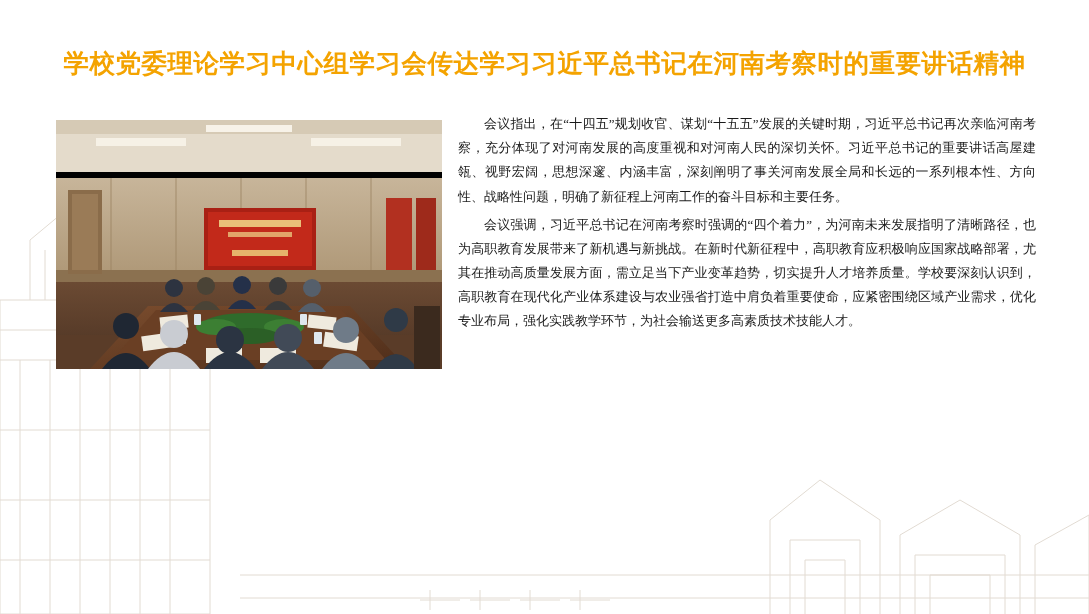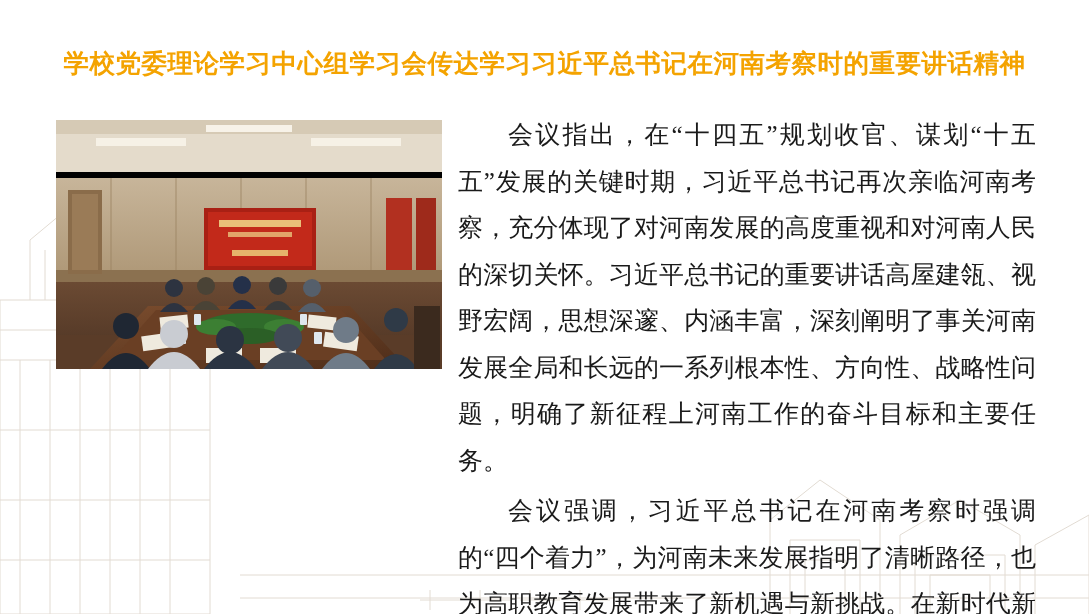--- a/index.html
+++ b/index.html
@@ -81,21 +81,21 @@
   }
 
   
   .right-col {
     position: absolute;
     left: 458px;
     top: 112px;
     width: 578px;
   }
   .para {
-    font-size: 25px;
+    font-size: 13px;
     line-height: 1.86;
     color: #1a1a1a;
     text-align: justify;
     text-justify: inter-ideograph;
     text-indent: 2em;
     margin: 0 0 4px 0;
   }
   .para + .para { margin-top: 2px; }
 </style>
 </head>

